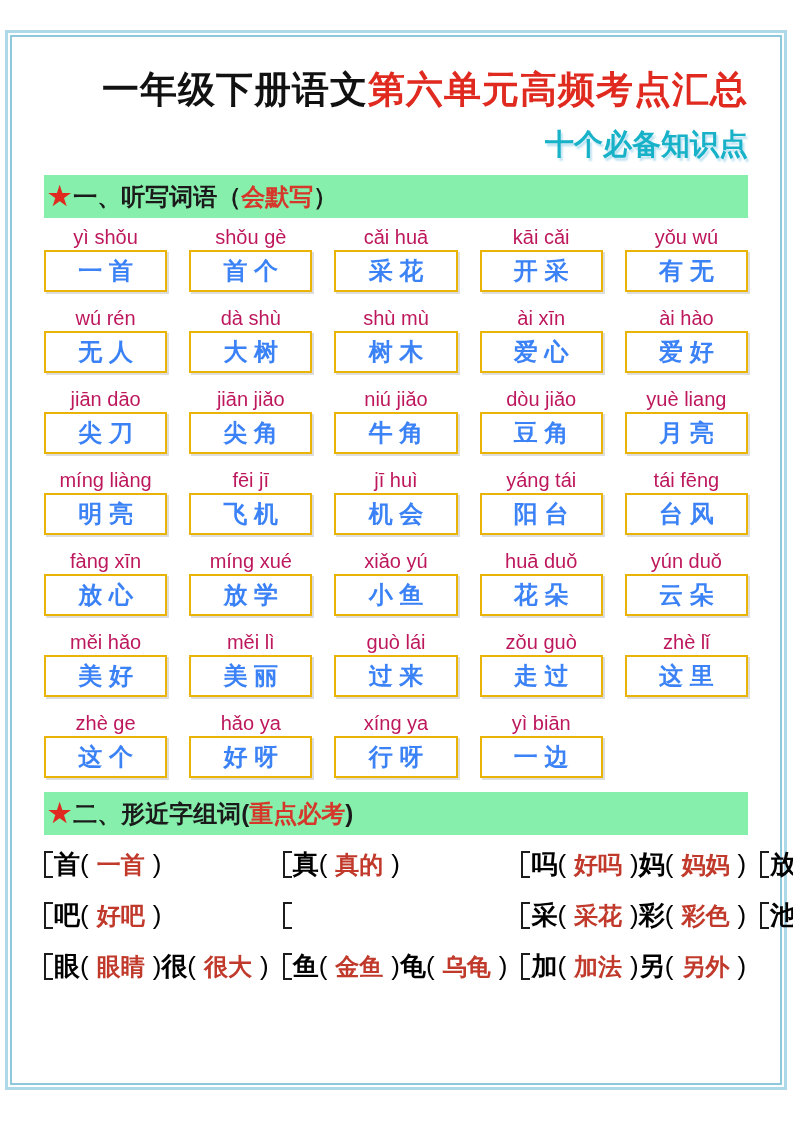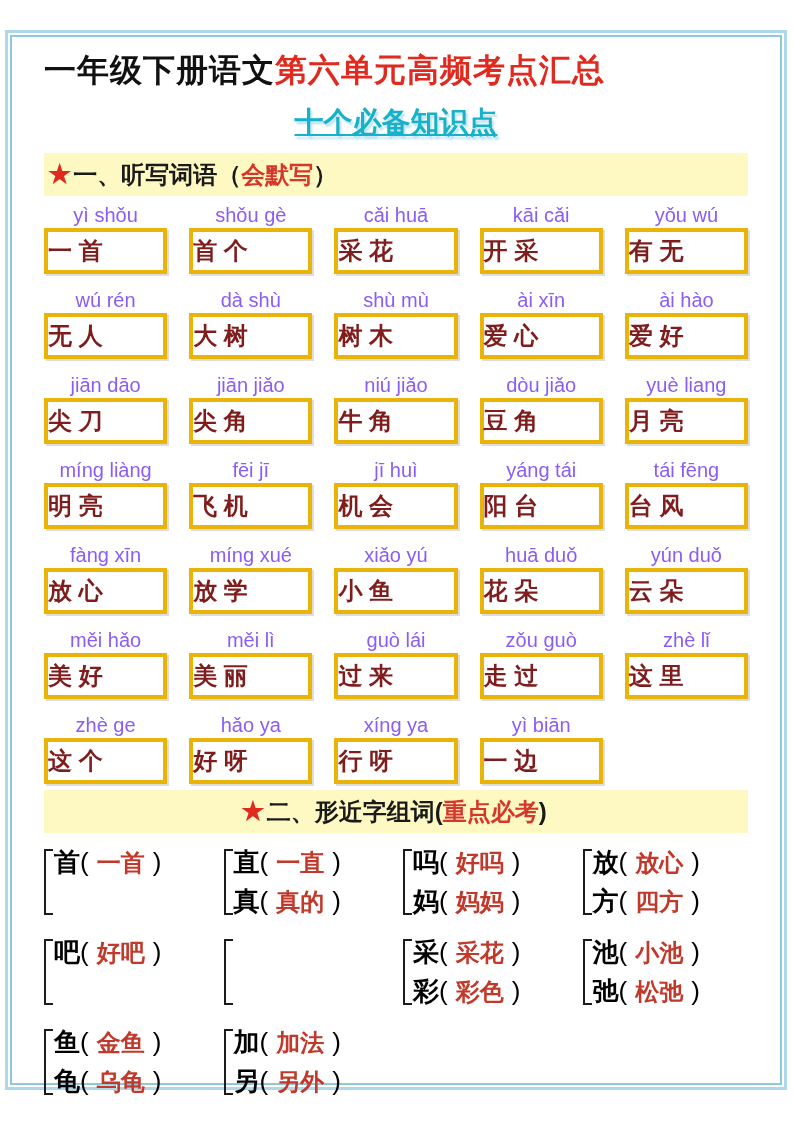--- a/index.html
+++ b/index.html
@@ -1,33 +1,33 @@
 <!DOCTYPE html>
 <html><head>
 <meta charset="utf-8">
 <style>
   html,body{margin:0;padding:0;}
   body{width:793px;height:1122px;background:#ffffff;font-family:"Liberation Sans",sans-serif;position:relative;overflow:hidden;}
   .frame{position:absolute;left:5px;top:30px;right:6px;bottom:32px;border:3px solid #aed9e9;}
   .frame-inner{position:absolute;left:2px;top:2px;right:2px;bottom:2px;border:2px solid #8fc8dd;padding:12px 32px 0 32px;box-sizing:border-box;}
-  .title{text-align:left;font-size:32px;font-weight:bold;letter-spacing:1px;margin-top:0;white-space:nowrap;color:#111;}
+  .title{text-align:right;font-size:37px;font-weight:bold;letter-spacing:1px;margin-top:16px;white-space:nowrap;color:#111;}
   .title .tr{color:#e02a1f;}
-  .subtitle{text-align:center;font-size:29px;font-weight:bold;color:#17b1c8;margin-top:10px;text-shadow:2px 3px 2px #bfe3f2;text-decoration:underline;}
-  .bar{background:#fef9c3;font-size:24px;font-weight:bold;color:#1a1a1a;padding:6px 8px 5px 4px;margin-top:10px;white-space:nowrap;}
+  .subtitle{text-align:right;font-size:29px;font-weight:bold;color:#17b1c8;margin-top:10px;text-shadow:2px 3px 2px #bfe3f2;}
+  .bar{background:#86efac;font-size:24px;font-weight:bold;color:#1a1a1a;padding:6px 8px 5px 4px;margin-top:10px;white-space:nowrap;}
   .bar .star{color:#e02a1f;font-size:26px;padding-right:2px;}
   .bar .hr{color:#d5382b;}
   .grid1{display:grid;grid-template-columns:repeat(5,1fr);column-gap:22px;row-gap:13px;margin-top:6px;}
   .cell{display:flex;flex-direction:column;}
-  .py{text-align:center;font-size:20px;line-height:26px;color:#8b5cf6;white-space:nowrap;}
-  .box{height:38px;border:4px solid #eab308;background:#fff;box-shadow:2px 2px 0 rgba(120,120,120,0.25);display:flex;align-items:center;justify-content:flex-start;font-size:24px;font-weight:bold;color:#7f1d1d;white-space:nowrap;}
-  .bar2{margin-top:6px;text-align:center;}
+  .py{text-align:center;font-size:20px;line-height:26px;color:#be185d;white-space:nowrap;}
+  .box{height:38px;border:2px solid #eab308;background:#fff;box-shadow:2px 2px 0 rgba(120,120,120,0.25);display:flex;align-items:center;justify-content:center;font-size:24px;font-weight:bold;color:#3b82f6;white-space:nowrap;}
+  .bar2{margin-top:14px;}
   .grid2{display:grid;grid-template-columns:repeat(4,1fr);column-gap:14px;row-gap:12px;margin-top:10px;}
   .group{display:flex;align-items:stretch;}
   .bracket{width:7px;border-left:2.5px solid #1c1c1c;border-top:2.5px solid #1c1c1c;border-bottom:2.5px solid #1c1c1c;margin:6px 1px 6px 0;flex:0 0 auto;}
-  .glines{display:flex;flex-direction:column;justify-content:space-between;}
+  .glines{display:flex;justify-content:space-between;}
   .gline{font-size:26px;line-height:38px;white-space:nowrap;color:#000;}
   .gline .ch{font-weight:600;}
   .gline .pr{font-weight:500;}
   .gline .rw{color:#c0392b;font-weight:bold;font-size:24px;padding:0 8px;}
 </style>
 </head>
 <body>
 
 <div class="frame">
   <div class="frame-inner">
@@ -250,21 +250,20 @@
     <div class="grid2">
       <div class="group">
           <div class="bracket"></div>
           <div class="glines">
         <div class="gline"><span class="ch">首</span><span class="pr">(</span><span class="rw">一首</span><span class="pr">)</span></div>
       </div>
         </div>
       <div class="group">
           <div class="bracket"></div>
           <div class="glines">
-        <div class="gline"><span class="ch">直</span><span class="pr">(</span><span class="rw">一直</span><span class="pr">)</span></div>
         <div class="gline"><span class="ch">真</span><span class="pr">(</span><span class="rw">真的</span><span class="pr">)</span></div>
       </div>
         </div>
       <div class="group">
           <div class="bracket"></div>
           <div class="glines">
         <div class="gline"><span class="ch">吗</span><span class="pr">(</span><span class="rw">好吗</span><span class="pr">)</span></div>
         <div class="gline"><span class="ch">妈</span><span class="pr">(</span><span class="rw">妈妈</span><span class="pr">)</span></div>
       </div>
         </div>
@@ -294,20 +293,27 @@
       <div class="group">
           <div class="bracket"></div>
           <div class="glines">
         <div class="gline"><span class="ch">池</span><span class="pr">(</span><span class="rw">小池</span><span class="pr">)</span></div>
         <div class="gline"><span class="ch">弛</span><span class="pr">(</span><span class="rw">松弛</span><span class="pr">)</span></div>
       </div>
         </div>
       <div class="group">
           <div class="bracket"></div>
           <div class="glines">
+        <div class="gline"><span class="ch">眼</span><span class="pr">(</span><span class="rw">眼睛</span><span class="pr">)</span></div>
+        <div class="gline"><span class="ch">很</span><span class="pr">(</span><span class="rw">很大</span><span class="pr">)</span></div>
+      </div>
+        </div>
+      <div class="group">
+          <div class="bracket"></div>
+          <div class="glines">
         <div class="gline"><span class="ch">鱼</span><span class="pr">(</span><span class="rw">金鱼</span><span class="pr">)</span></div>
         <div class="gline"><span class="ch">龟</span><span class="pr">(</span><span class="rw">乌龟</span><span class="pr">)</span></div>
       </div>
         </div>
       <div class="group">
           <div class="bracket"></div>
           <div class="glines">
         <div class="gline"><span class="ch">加</span><span class="pr">(</span><span class="rw">加法</span><span class="pr">)</span></div>
         <div class="gline"><span class="ch">另</span><span class="pr">(</span><span class="rw">另外</span><span class="pr">)</span></div>
       </div>

